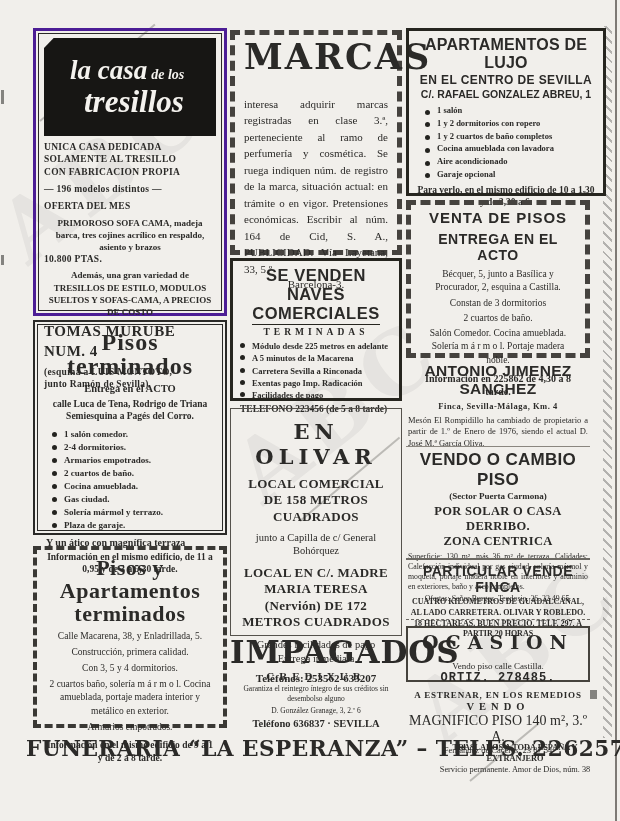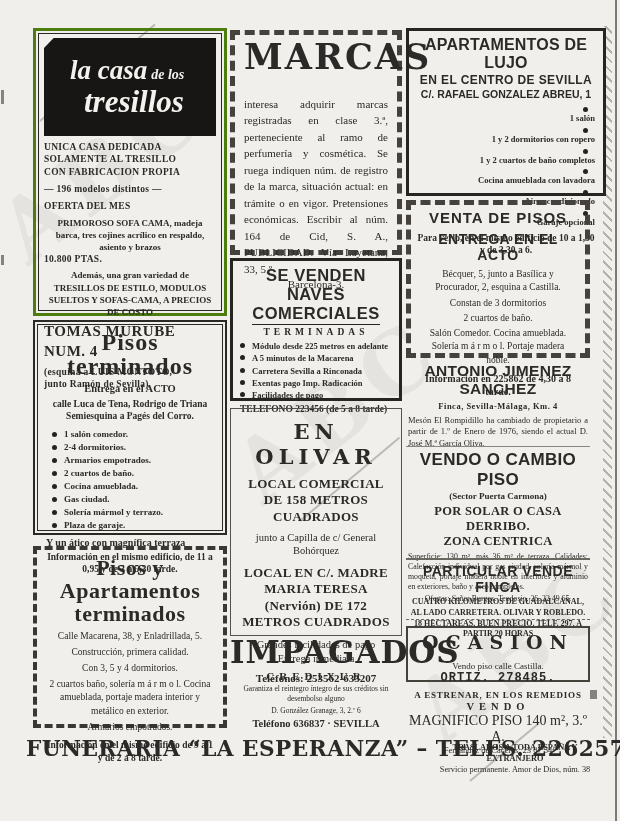--- a/index.html
+++ b/index.html
@@ -15,21 +15,21 @@
   
   .edge-right{position:absolute;right:3px;top:0;width:2px;height:100%;background:#55524e;opacity:.75;}
   .hatch-strip{position:absolute;right:8px;top:26px;width:9px;height:712px;opacity:.35;
     background:repeating-linear-gradient(45deg,rgba(20,20,20,.8) 0 2px,transparent 2px 7px);}
   .wm{position:absolute;font-family:"DejaVu Serif",serif;font-weight:bold;color:rgba(40,40,40,.055);
     font-size:86px;transform:rotate(-38deg);letter-spacing:8px;pointer-events:none;}
   .scr{position:absolute;background:rgba(90,88,84,.35);height:2px;transform:rotate(-40deg);transform-origin:left center;pointer-events:none;}
   .speck{position:absolute;background:#3c3a37;opacity:.6;}
 
   
-  #ad-tresillos{left:33px;top:28px;width:194px;height:288px;border:3px solid #4d7c0f;padding:2px;}
+  #ad-tresillos{left:33px;top:28px;width:194px;height:288px;border:3px solid #4c1d95;padding:2px;}
   #ad-tresillos .inner{border:1px solid #2a2927;height:100%;box-sizing:border-box;padding:4px 5px;}
   .logo-box{position:relative;background:#171614;color:#f4f2ee;height:98px;overflow:hidden;
     display:flex;flex-direction:column;justify-content:center;padding-left:26px;box-sizing:border-box;}
   .logo-box:before{content:"";position:absolute;left:-30px;top:-34px;width:0;height:0;
     border-left:62px solid #f1efeb;border-bottom:86px solid transparent;transform:rotate(8deg);}
   .logo-l1{font-size:27px;font-weight:bold;font-style:italic;line-height:1;}
   .logo-l1 .small-de{font-size:14px;font-style:italic;margin-left:4px;}
   .logo-l2{font-size:31px;font-weight:bold;font-style:italic;line-height:1;margin-top:2px;margin-left:14px;}
   .tre-line{font-weight:bold;text-align:left;font-size:9.5px;line-height:1.3;letter-spacing:.3px;}
   .tre-gap{margin-top:5px;}
@@ -85,21 +85,21 @@
   .im-brand{font-size:11px;font-weight:bold;text-align:center;letter-spacing:5px;margin-top:2px;}
   .im-body{font-size:7.5px;text-align:center;line-height:1.35;margin-top:2px;}
   .im-phone{font-size:10.5px;font-weight:bold;text-align:center;margin-top:2px;}
 
   
   #ad-aptos{left:406px;top:28px;width:200px;height:168px;border:3px solid #26251f;padding:5px 8px;}
   .ap-title{font-size:16px;font-weight:bold;text-align:center;letter-spacing:.2px;line-height:1.1;}
   .ap-sub1{font-size:12px;font-weight:bold;text-align:center;margin-top:2px;letter-spacing:.4px;}
   .ap-sub2{font-size:10.5px;font-weight:bold;text-align:center;margin-top:1px;}
   .ap-blist{margin:4px 0 0 8px;}
-  .ap-item{display:flex;align-items:flex-end;font-size:8.5px;font-weight:bold;line-height:1.5;flex-direction:column;}
+  .ap-item{display:flex;align-items:center;font-size:8.5px;font-weight:bold;line-height:1.5;}
   .ap-item .dot{margin-top:3px;}
   .ap-foot{font-size:9.5px;font-weight:bold;text-align:center;line-height:1.3;margin-top:3px;}
 
   
   #ad-ventapisos{left:406px;top:200px;width:184px;height:158px;border:5px dashed #45423e;padding:4px 8px;}
   .vp-title{font-size:15px;font-weight:bold;text-align:center;letter-spacing:1px;}
   .vp-sub{font-size:14px;font-weight:bold;text-align:center;margin-top:5px;letter-spacing:.5px;}
   .vp-line{font-size:9.5px;text-align:center;line-height:1.4;margin-top:5px;}
   .vp-foot{font-size:10px;font-weight:bold;text-align:center;line-height:1.3;margin-top:5px;}
 

